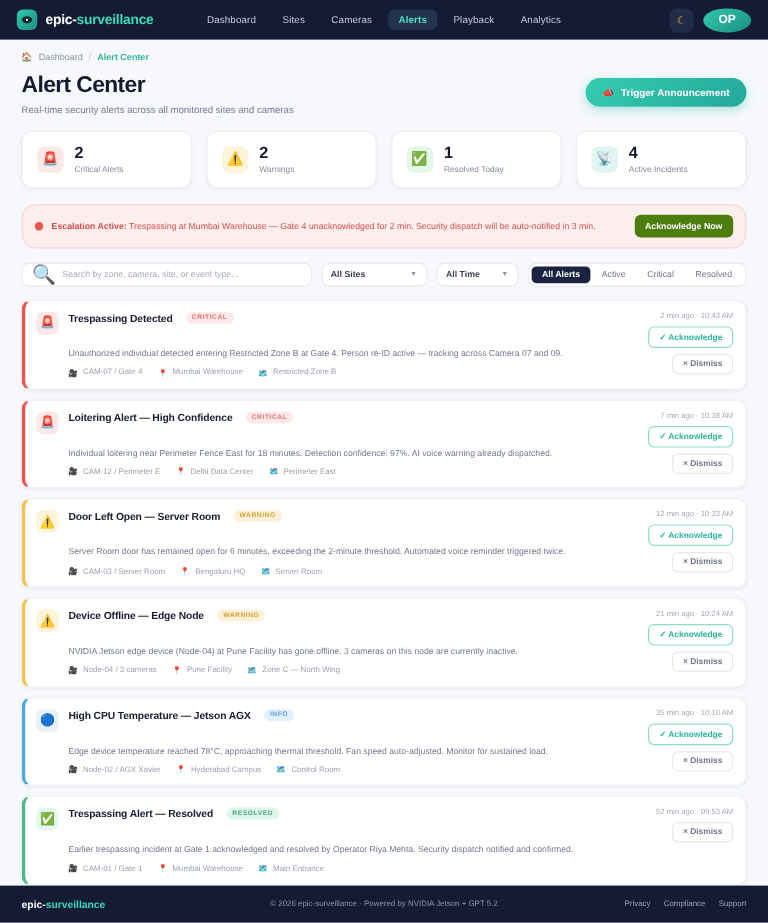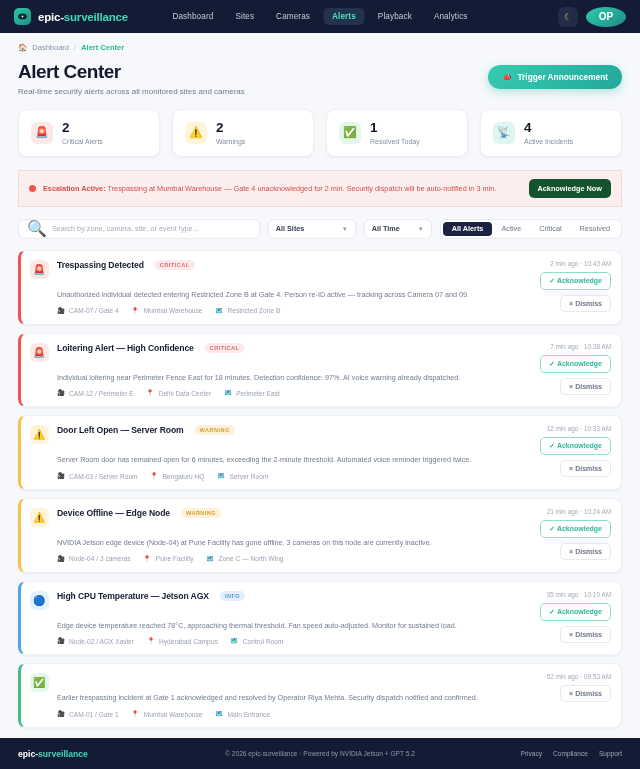--- a/index.html
+++ b/index.html
@@ -89,28 +89,28 @@
     width: 22px; height: 22px; border-radius: 6px;
     display: flex; align-items: center; justify-content: center;
     font-size: 11px; flex: 0 0 22px;
   }
   .stat-val { font-size: 13.5px; font-weight: 700; color: #131a2e; line-height: 1.1; }
   .stat-lbl { font-size: 7px; color: #838d9f; margin-top: 2px; }
 
   
   .escalation {
     margin-top: 13px; background: #fdeeee; border: 1px solid #f9d6d6;
-    border-radius: 0; padding: 8px 10px;
+    border-radius: 12px; padding: 8px 10px;
     display: flex; align-items: center; gap: 7px;
   }
   .esc-dot { width: 7px; height: 7px; border-radius: 50%; background: #f0544f; flex: 0 0 7px; }
   .esc-text { font-size: 7.3px; color: #d2504c; }
   .esc-text b { font-weight: 700; }
   .esc-btn {
-    margin-left: auto; background: #14532d; color: #fff;
+    margin-left: auto; background: #4d7c0f; color: #fff;
     font-size: 7.3px; font-weight: 700; border-radius: 5px; padding: 5px 9px;
     white-space: nowrap;
   }
 
   
   .filters { display: flex; align-items: center; gap: 8px; margin-top: 12px; }
   .search-box {
     flex: 1 1 auto; background: #fff; border: 1px solid #e7eaf1;
     border-radius: 6px; height: 20px; display: flex; align-items: center;
     gap: 5px; padding: 0 8px; min-width: 0;
@@ -459,20 +459,24 @@
       <div class="alert-right">
         <div class="alert-time">35 min ago · 10:10 AM</div>
         <div class="ack-btn">✓ Acknowledge</div>
         <div class="dis-btn">× Dismiss</div>
       </div>
     </div>
 
     <div class="alert" style="border-left-color:#4aba86">
       <div class="alert-ic" style="background:#e3f7ea">✅</div>
       <div class="alert-body">
+        <div class="alert-head">
+          <span class="alert-title">Trespassing Alert — Resolved</span>
+          <span class="badge badge-resolved">RESOLVED</span>
+        </div>
         <div class="alert-desc">Earlier trespassing incident at Gate 1 acknowledged and resolved by Operator Riya Mehta. Security dispatch notified and confirmed.</div>
         <div class="alert-meta">
           <span class="meta">
               <span class="mi">🎥</span>
               <span>CAM-01 / Gate 1</span>
             </span>
           <span class="meta">
               <span class="mi">📍</span>
               <span>Mumbai Warehouse</span>
             </span>

